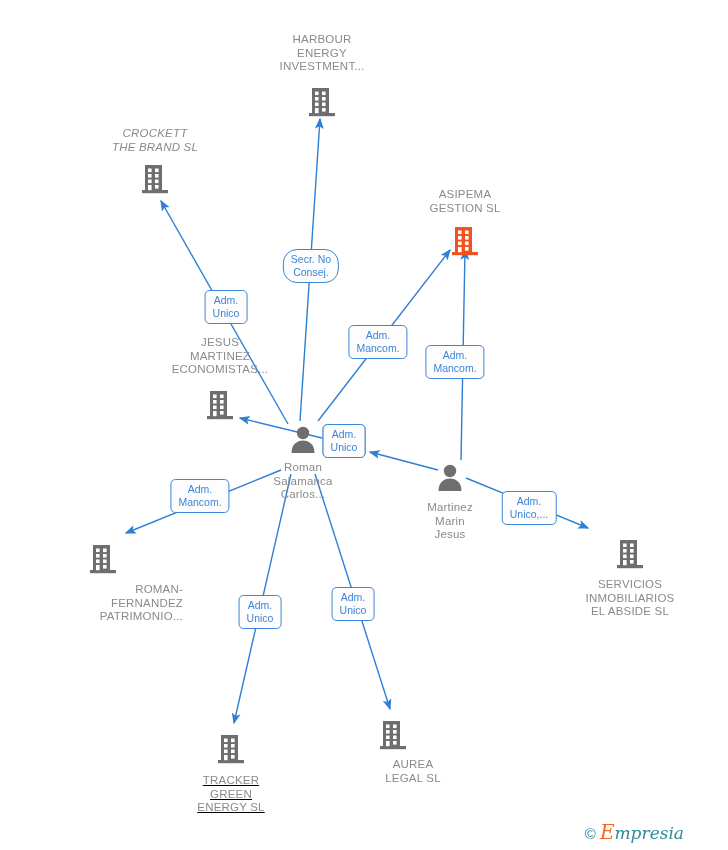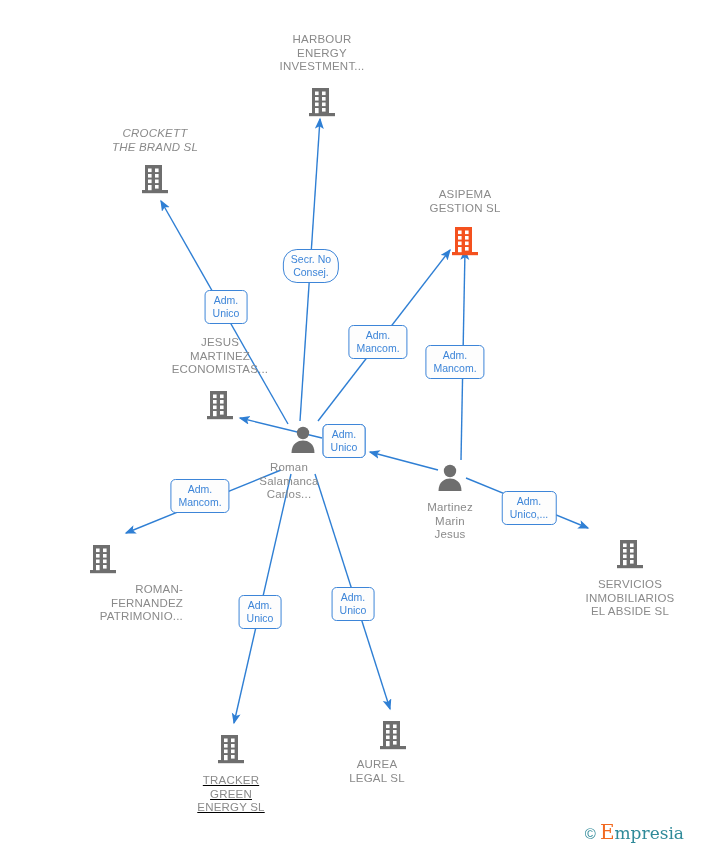--- a/index.html
+++ b/index.html
@@ -71,20 +71,21 @@
     display: flex;
     align-items: baseline;
     gap: 4px;
   }
   .wm-c {
     font-size: 15px;
     color: #2f8a99;
   }
   .wm-text {
     font-family: "DejaVu Serif", serif;
+    font-style: italic;
     font-size: 17px;
     color: #2f8a99;
   }
   .wm-text .wm-e {
     color: #f26a21;
     font-size: 20px;
   }
 </style>
 </head>
 <body>
@@ -185,21 +186,21 @@
         <div class="node-label company">JESUS
 MARTINEZ
 ECONOMISTAS...</div>
       </div>
       <div class="node" style="left: 303px; top: 424px;">
         <span class="node-icon"><svg width="30" height="30" viewBox="0 0 30 30">
             <circle cx="15" cy="9" r="6.2" fill="#6e6e6e"></circle>
             <path d="M3.5 29 C3.5 19.5 10 16.5 15 16.5 C20 16.5 26.5 19.5 26.5 29 Z" fill="#6e6e6e"></path>
           </svg></span>
       </div>
-      <div class="node" style="left: 289px; top: 461px;">
+      <div class="node" style="left: 303px; top: 461px;">
         <div class="node-label person">Roman
 Salamanca
 Carlos...</div>
       </div>
       <div class="node" style="left: 450px; top: 462px;">
         <span class="node-icon"><svg width="30" height="30" viewBox="0 0 30 30">
             <circle cx="15" cy="9" r="6.2" fill="#6e6e6e"></circle>
             <path d="M3.5 29 C3.5 19.5 10 16.5 15 16.5 C20 16.5 26.5 19.5 26.5 29 Z" fill="#6e6e6e"></path>
           </svg></span>
       </div>
@@ -272,21 +273,21 @@
             <rect x="8" y="5.5" width="3.6" height="3.6" fill="#fff"></rect>
             <rect x="15" y="5.5" width="3.6" height="3.6" fill="#fff"></rect>
             <rect x="8" y="11" width="3.6" height="3.6" fill="#fff"></rect>
             <rect x="15" y="11" width="3.6" height="3.6" fill="#fff"></rect>
             <rect x="8" y="16.5" width="3.6" height="3.6" fill="#fff"></rect>
             <rect x="15" y="16.5" width="3.6" height="3.6" fill="#fff"></rect>
             <rect x="8" y="22" width="3.6" height="5.2" fill="#fff"></rect>
             <rect x="15" y="22" width="3.6" height="3.6" fill="#fff"></rect>
           </svg></span>
       </div>
-      <div class="node" style="left: 377px; top: 758px;">
+      <div class="node" style="left: 413px; top: 758px;">
         <div class="node-label company">AUREA
 LEGAL  SL</div>
       </div>
     </div>
   <div id="edge-labels-layer">
       <div class="edge-label" style="left: 311px; top: 266px; border-radius: 14px;">Secr.  No
 Consej.</div>
       <div class="edge-label" style="left: 226px; top: 307px;">Adm.
 Unico</div>
       <div class="edge-label" style="left: 344px; top: 441px;">Adm.

